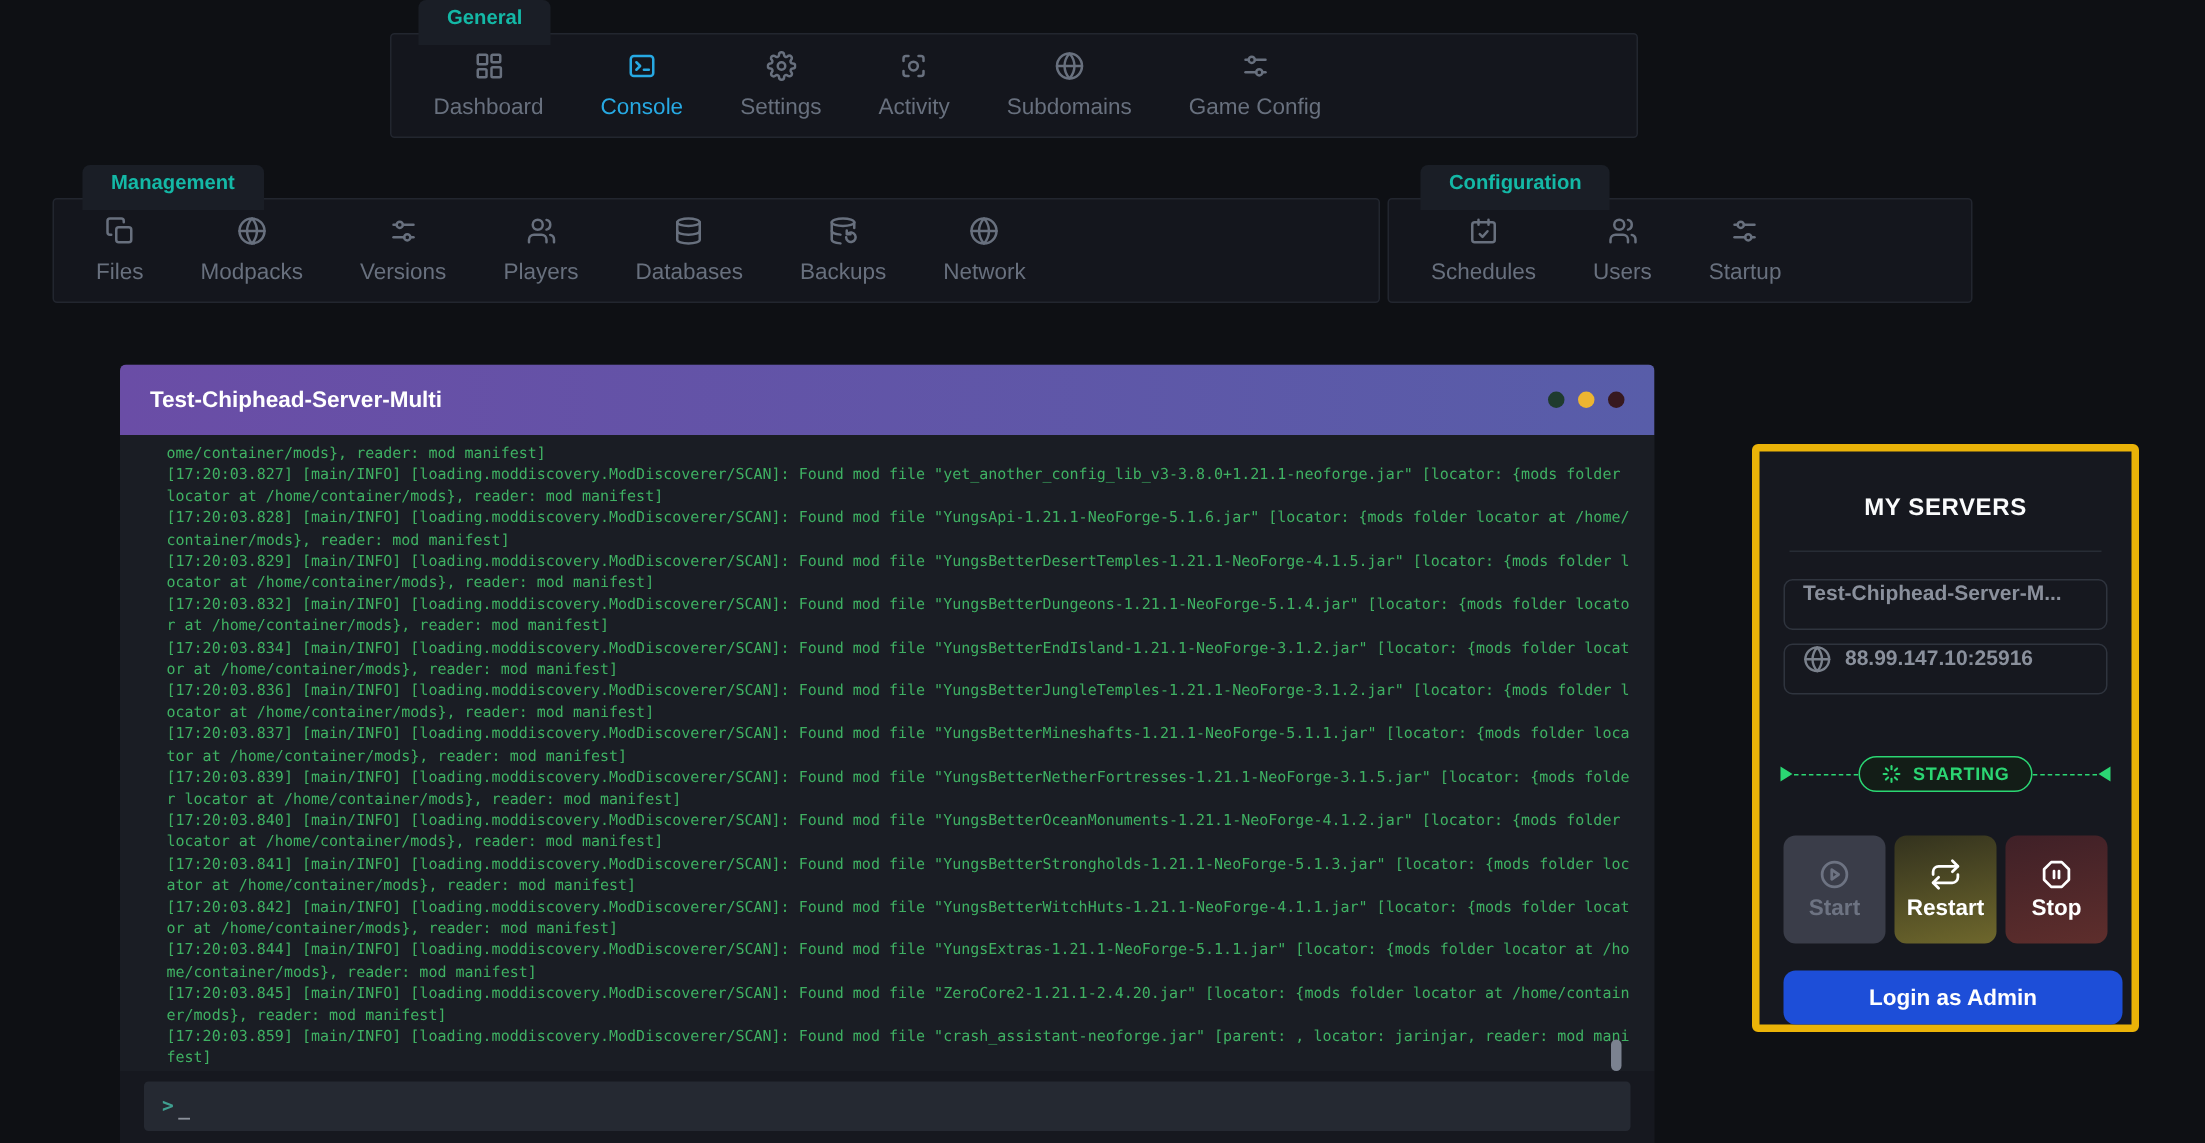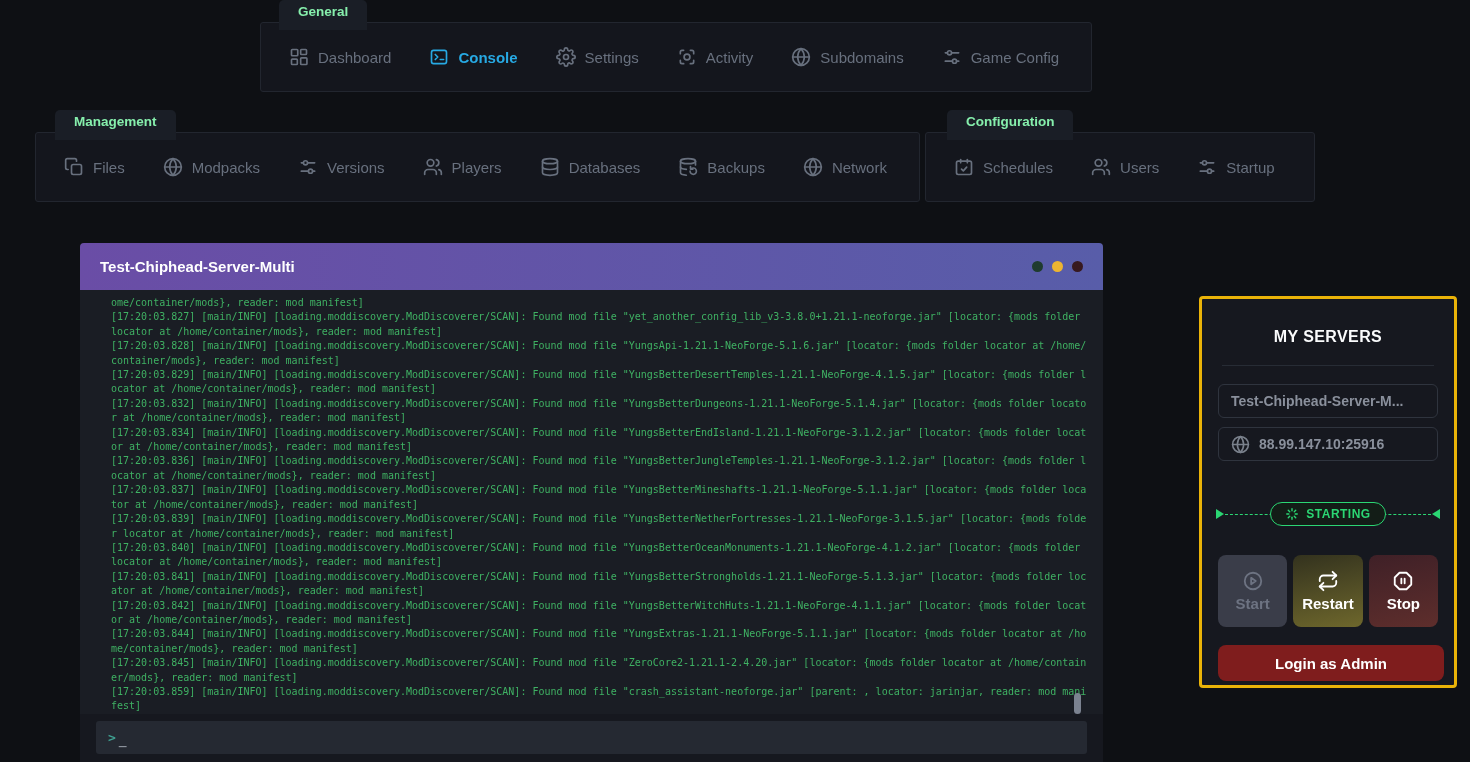--- a/index.html
+++ b/index.html
@@ -7,32 +7,32 @@
   .page {
     position:relative; width:1470px; height:762px; overflow:hidden;
     background:#0e1014; font-family:"Liberation Sans", sans-serif;
   }
 
   
   .tabgroup { position:absolute; }
   .group-label {
     position:absolute; top:-22px; height:30px; padding:0 19px;
     background:#1a1e26; border-radius:5px 5px 0 0; z-index:3;
-    color:#86efac; font-size:13.5px; font-weight:700; line-height:23px;
+    color:#14b8a6; font-size:13.5px; font-weight:700; line-height:23px;
     white-space:nowrap;
   }
   .tabbar {
     position:absolute; inset:0; background:#14161d;
     border:1px solid #22262f; border-radius:3px;
     display:flex; align-items:center; gap:38px; padding:0 28px; z-index:2;
   }
-  .tab { display:flex; align-items:center; gap:9px; color:#68707e; font-size:15px; cursor:pointer; white-space:nowrap; }
+  .tab { display:flex; align-items:center; gap:9px; color:#68707e; font-size:15px; cursor:pointer; white-space:nowrap;flex-direction:column; }
   .tab .ticon { display:flex; }
   .tab .ticon svg { width:20px; height:20px; stroke:currentColor; fill:none; stroke-width:2; stroke-linecap:round; stroke-linejoin:round; }
-  .tab.active { color:var(--tab-active); font-weight:700;justify-content:flex-end; }
+  .tab.active { color:var(--tab-active); font-weight:400;justify-content:flex-end; }
 
   
   .console-panel {
     position:absolute; left:80px; top:243px; width:1023px; height:519px;
     background:#16181f; border-radius:4px 4px 0 0; overflow:hidden;
   }
   .console-header {
     position:absolute; left:0; top:0; right:0; height:47px;
     background:linear-gradient(90deg, var(--header-left), var(--header-right));
     display:flex; align-items:center; padding:0 20px;
@@ -66,28 +66,28 @@
   .prompt-chevron { color:var(--prompt-teal); font-size:13px; font-weight:700; }
   .prompt-cursor  { color:#8b919b; font-size:13px; font-weight:700; margin-left:-5px; position:relative; top:2px; }
   .cmd-input {
     flex:1; background:transparent; border:none; outline:none;
     color:#c8cdd4; font-family:"DejaVu Sans Mono", monospace; font-size:12.5px;
   }
   .cmd-input::placeholder { color:#878e98; opacity:1; }
 
   
   .sidebar {
-    position:absolute; left:1199px; top:296px; width:258px; height:392px;
-    background:#16181f; border:3px solid #eab308; border-radius:4px;
+    position:absolute; left:1168px; top:296px; width:258px; height:392px;
+    background:#16181f; border:5px solid #eab308; border-radius:4px;
   }
   .sb-title { margin-top:29px; text-align:center; color:#fafbfc; font-size:16px; font-weight:700; letter-spacing:0.4px; }
   .sb-divider { height:1px; background:#272c35; margin:19px 20px 0 20px; }
   .sb-box {
     margin:18px 16px 0 16px; height:34px; border:1px solid #2f343e; border-radius:6px;
-    display:flex; align-items:center; padding:0 12px; gap:9px;
+    display:flex; align-items:flex-start; padding:0 12px; gap:9px;
     color:#8a909c; font-size:14px; font-weight:700; cursor:pointer;
   }
   .sb-box + .sb-box { margin-top:9px; }
   .sb-box svg { width:19px; height:19px; stroke:#7a818c; fill:none; stroke-width:2; stroke-linecap:round; stroke-linejoin:round; flex:none; }
 
   .status-row { position:relative; margin:0 14px; margin-top:40px; height:26px; display:flex; align-items:center; justify-content:center; }
   .status-line { position:absolute; left:9px; right:9px; top:50%; border-top:1px dashed var(--status-green); }
   .status-arrow { position:absolute; top:50%; width:0; height:0; border-top:5px solid transparent; border-bottom:5px solid transparent; transform:translateY(-50%); }
   .status-arrow.left  { left:0;  border-left:8px solid var(--status-green); }
   .status-arrow.right { right:0; border-right:8px solid var(--status-green); }
@@ -104,21 +104,21 @@
     display:flex; flex-direction:column; align-items:center; justify-content:center; gap:3px;
     font-family:"Liberation Sans", sans-serif; font-size:15px; font-weight:700;
   }
   .ctl-btn svg { width:22px; height:22px; stroke:currentColor; fill:none; stroke-width:2; stroke-linecap:round; stroke-linejoin:round; }
   .btn-start   { background:var(--start-bg); color:#6d7382; }
   .btn-restart { background:linear-gradient(168deg, var(--restart-top), var(--restart-bottom)); color:#ffffff; }
   .btn-stop    { background:linear-gradient(168deg, var(--stop-top), var(--stop-bottom)); color:#ffffff; }
 
   .login-btn {
     display:block; margin:18px 16px 0 16px; width:226px; height:36px;
-    background:#7f1d1d; border:none; border-radius:8px; cursor:pointer;
+    background:#1d4ed8; border:none; border-radius:8px; cursor:pointer;
     color:#ffffff; font-size:15px; font-weight:700; font-family:"Liberation Sans", sans-serif;
   }
 </style>
 </head>
 <body>
 
 <div class="page">
 
   <section class="tabgroup" style="left:260px; top:22px; width:832px; height:70px;">
     <div class="group-label" style="left:19px;">General</div>

